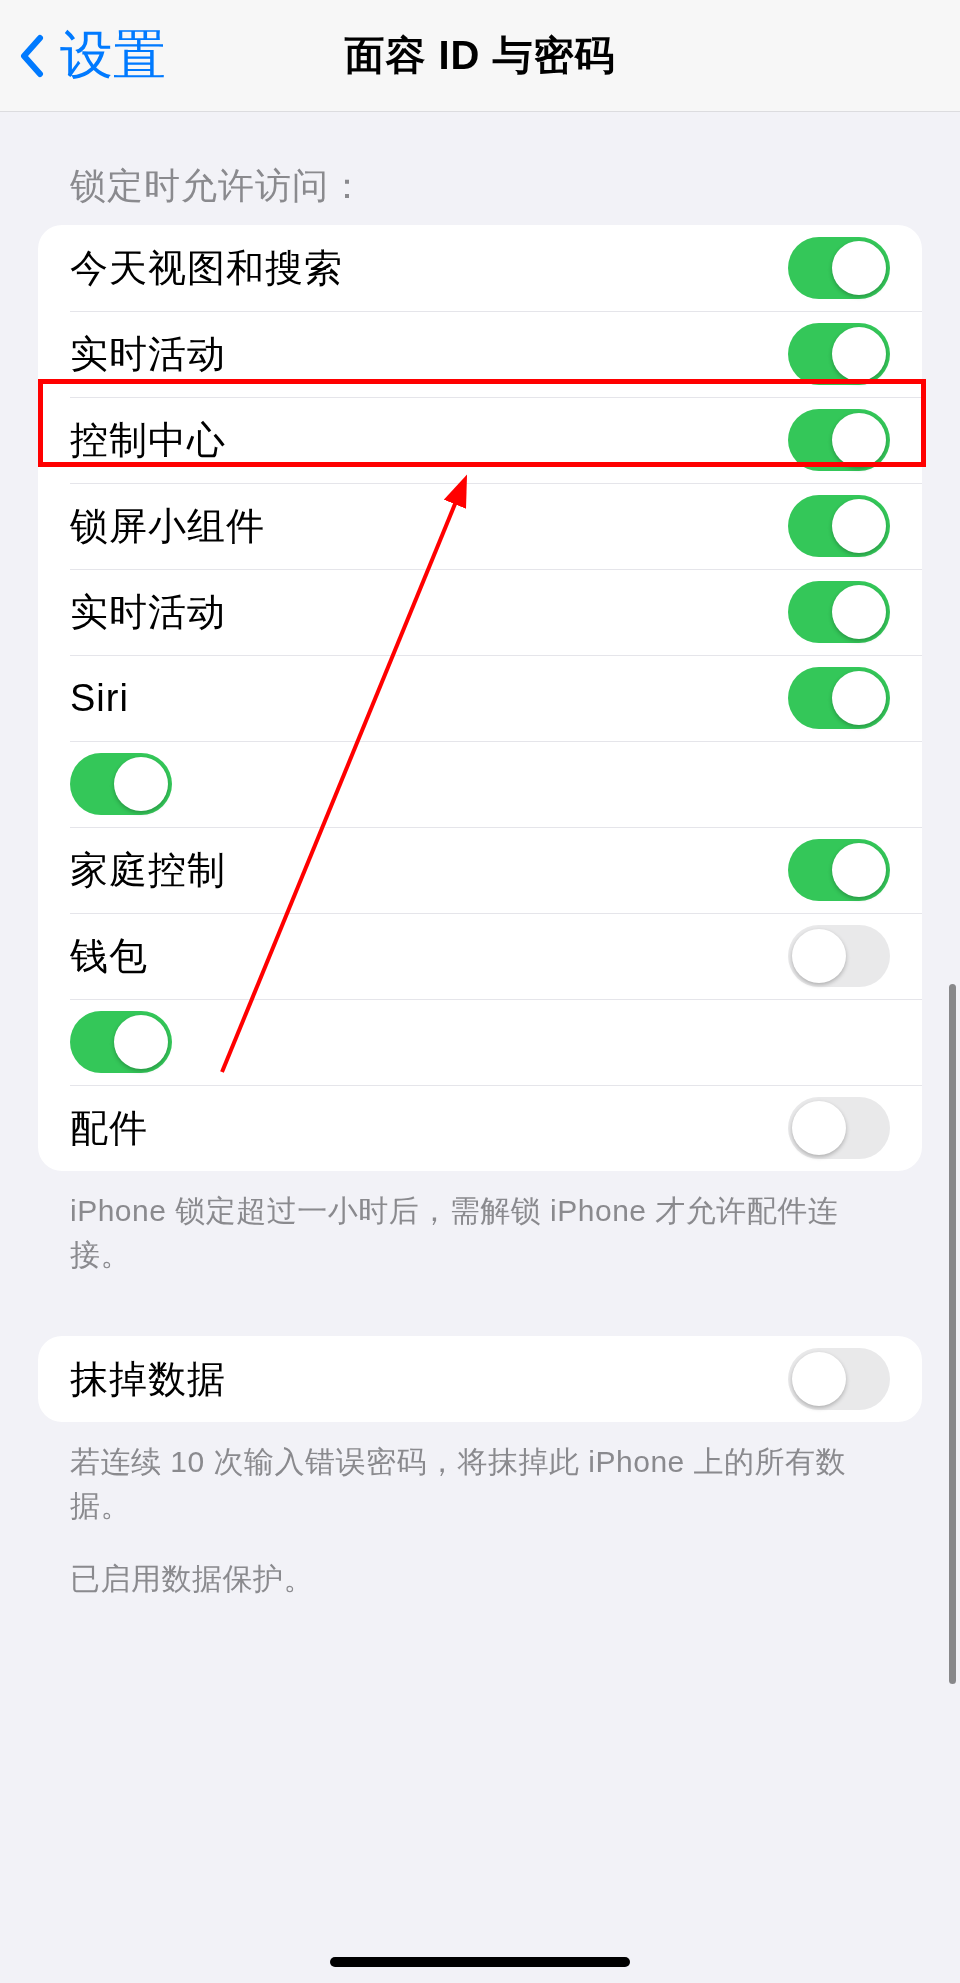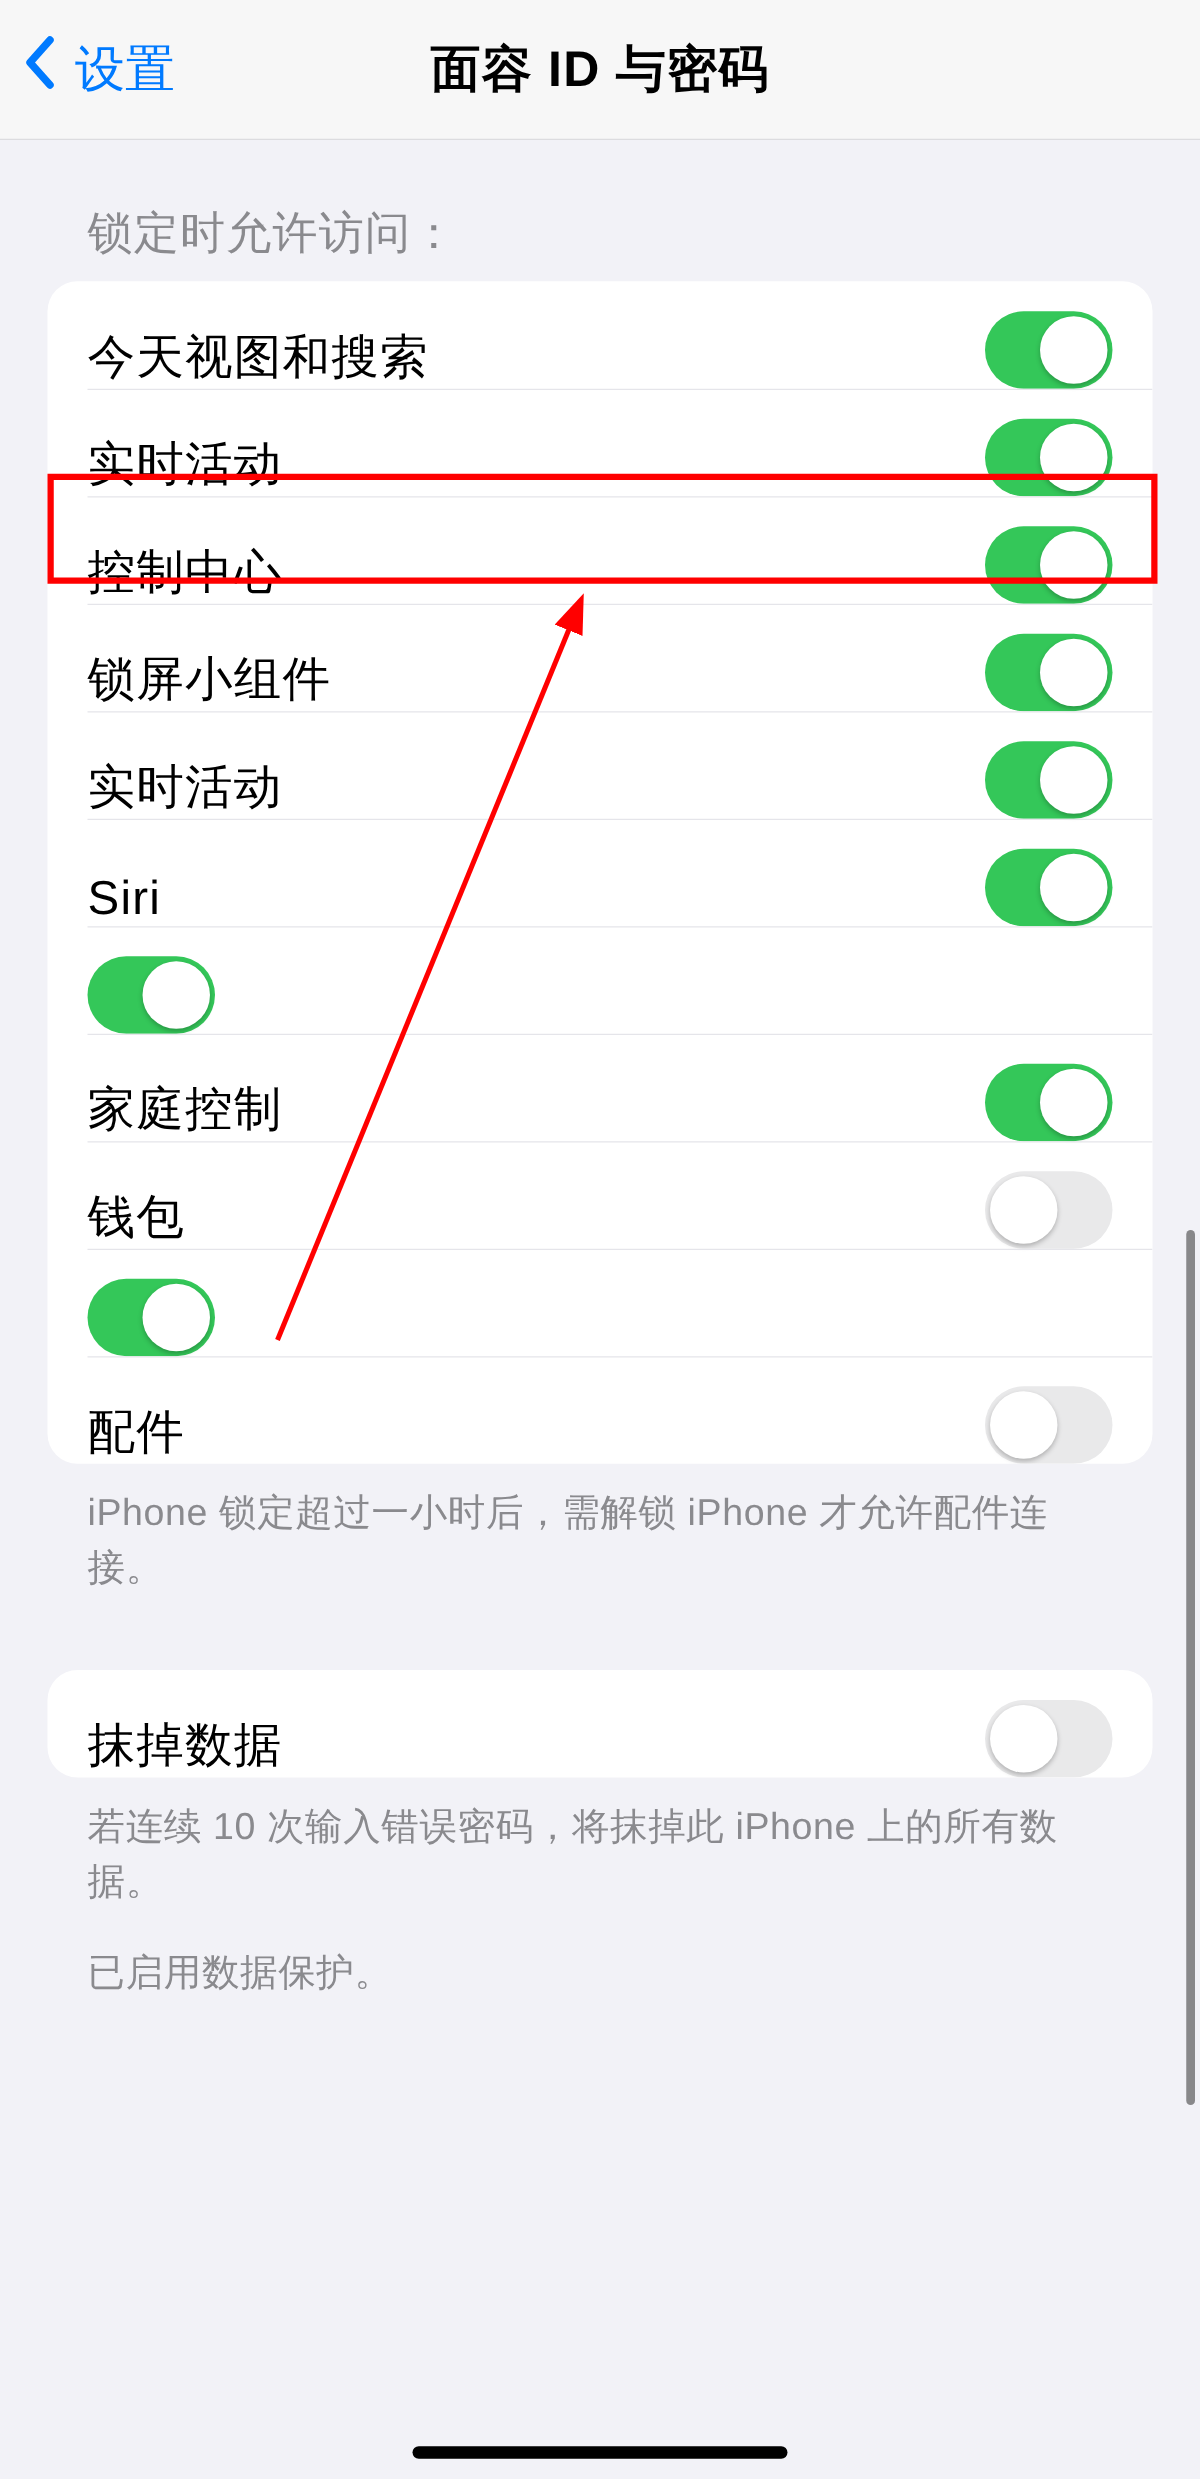--- a/index.html
+++ b/index.html
@@ -15,23 +15,24 @@
       height: 112px;
       background: #f7f7f7e0;
       border-bottom: 1px solid #dcdcdf;
       display: flex;
       align-items: center;
       position: relative;
       padding: 0 18px;
     }
     .back-group {
       display: flex;
+      align-items: center;
       gap: 6px;
       color: #007aff;
-      font-size: 40px;
+      font-size: 53px;
       font-weight: 400;
     }
     .back-chevron {
       width: 28px;
       height: 44px;
       margin-right: 8px;
     }
     .nav-title {
       position: absolute;
       left: 0; right: 0;
@@ -50,21 +51,21 @@
     }
     
     .group {
       margin: 0 38px;
       background: #ffffff;
       border-radius: 24px;
       overflow: hidden;
     }
     .row {
       display: flex;
-      align-items: flex-end;
+      align-items: center;
       justify-content: space-between;
       padding: 0 32px;
       height: 86px;
       position: relative;
     }
     .row + .row::before {
       content: "";
       position: absolute;
       top: 0;
       left: 32px;

